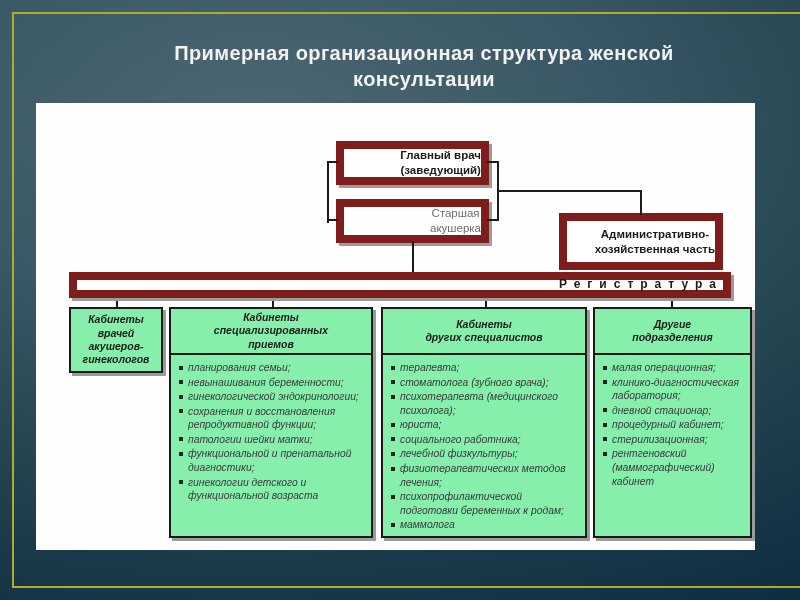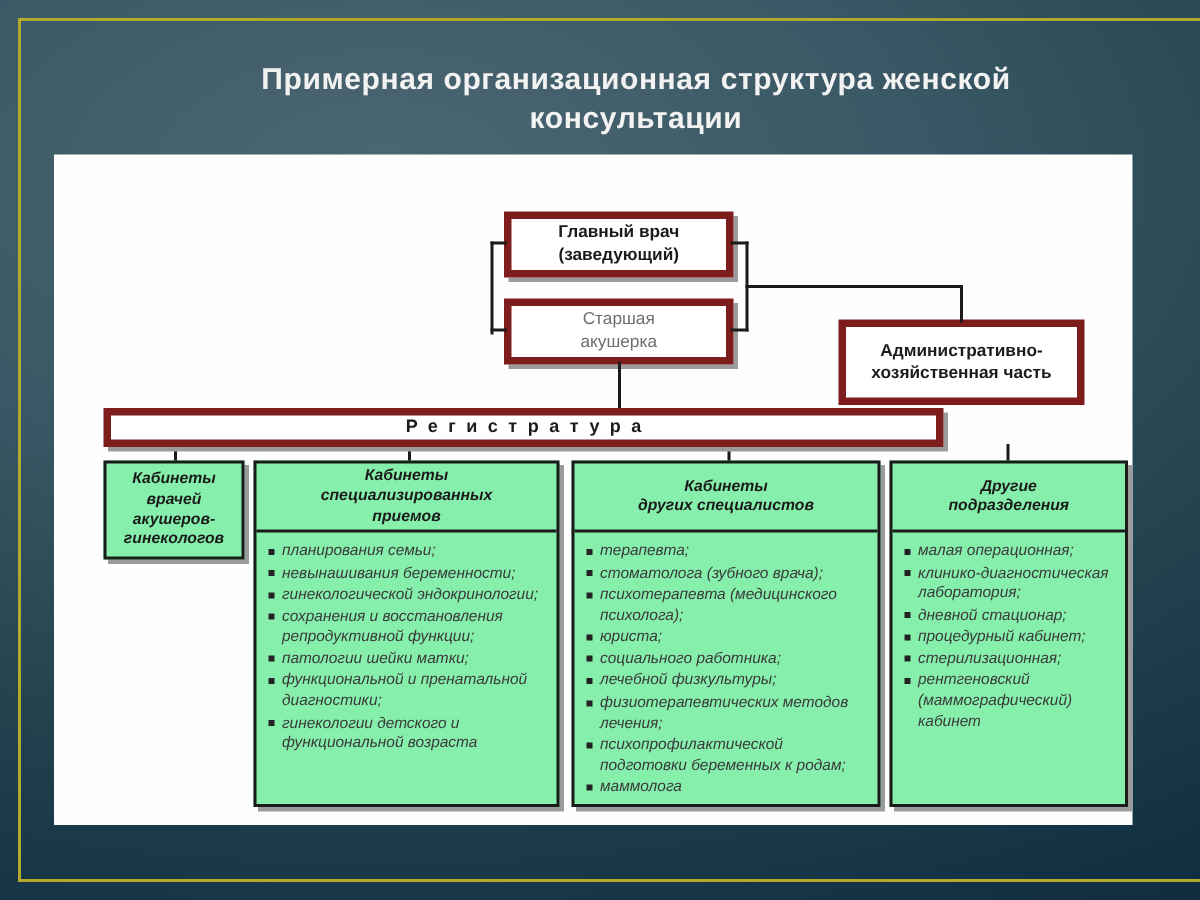--- a/index.html
+++ b/index.html
@@ -12,33 +12,33 @@
   }
   .frame{position:absolute;inset:12px;border:2px solid #b3a92c;pointer-events:none;}
   .title{
     position:absolute;top:40px;left:40px;right:40px;margin:0;
     text-align:center;color:#f2f2f2;font-size:20px;font-weight:bold;
     line-height:1.32;letter-spacing:.4px;white-space:pre-line;
   }
   .panel{position:absolute;left:36px;top:103px;width:719px;height:447px;background:#fefefe;}
 
   .box{
-    position:absolute;box-sizing:border-box;border:5px solid #7f1d1d;background:#fff;
-    display:flex;align-items:center;justify-content:center;
+    position:absolute;box-sizing:border-box;border:8px solid #7f1d1d;background:#fff;
+    display:flex;align-items:center;justify-content:flex-end;
   }
   .box-text{display:block;text-align:center;white-space:pre-line;line-height:1.3;color:#1b1b1b;}
   .shadowed{box-shadow:3px 3px 0 #9b9b9b;}
 
   #chief{left:300px;top:38px;width:153px;height:44px;}
   #chief .box-text{font-weight:bold;font-size:11.5px;}
   #midwife{left:300px;top:96px;width:153px;height:44px;}
   #midwife .box-text{color:#6e6e6e;font-size:11.5px;}
   #admin{left:523px;top:110px;width:164px;height:57px;}
   #admin .box-text{font-weight:bold;font-size:11.5px;}
-  #registry{left:33px;top:169px;width:560px;height:26px;}
+  #registry{left:33px;top:169px;width:662px;height:26px;}
   #registry .box-text{font-weight:bold;font-size:12px;letter-spacing:7px;padding-left:7px;}
 
   .line{position:absolute;background:#1b1b1b;}
   .lv{width:2px;} .lh{height:2px;}
   #lbv{left:291px;top:58px;height:62px;}
   #lst{left:291px;top:58px;width:11px;}
   #lsb{left:291px;top:116px;width:11px;}
   #rst{left:451px;top:58px;width:12px;}
   #rsb{left:451px;top:116px;width:12px;}
   #rbv{left:461px;top:58px;height:60px;}

